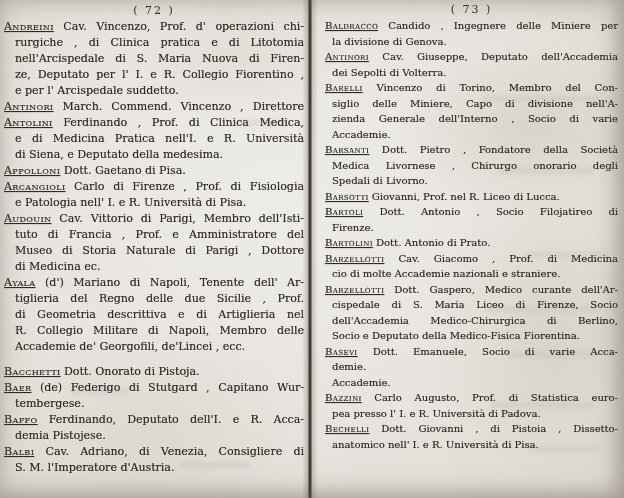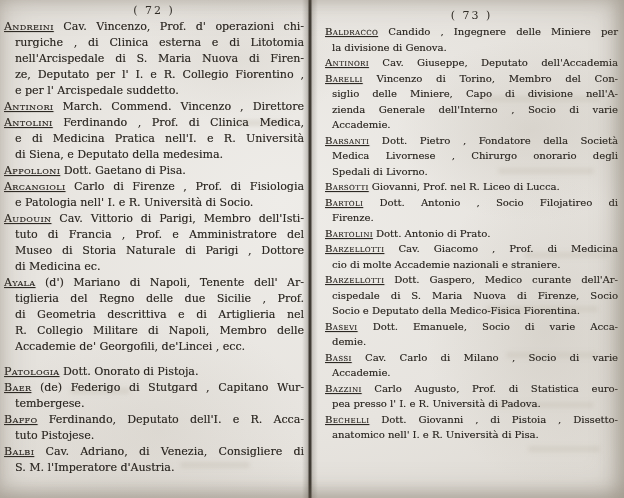--- a/index.html
+++ b/index.html
@@ -29,21 +29,21 @@
       #46413a 46%, #221d17 50%, #4a453e 54%,
       rgba(90,84,76,.22) 66%, rgba(90,84,76,0) 100%);
   }
   .page{position:absolute;top:0;}
   .page-left {left:4px;  width:300px;}
   .page-right{left:325px;width:293px;}
   .pagenum{
     text-align:center;font-size:11px;line-height:15px;letter-spacing:2px;
     margin-top:3px;color:#2c2823;
   }
-  .page-right .pagenum{margin-top:8px;}
+  .page-right .pagenum{margin-top:2px;}
   .entries{margin-top:1px;}
   .line{
     font-size:11px;line-height:16px;white-space:normal;
     text-shadow:.25px .25px 0 rgba(46,40,34,.45);
     text-align:left;
   }
   .page-right .line{font-size:10px;line-height:15.5px;}
   .line.j{text-align:justify;text-align-last:justify;}
   .line.cont{padding-left:11px;}
   .page-right .line.cont{padding-left:7px;}
@@ -68,82 +68,83 @@
   <div class="ghost" style="left:528px;top:446px;width:72px"></div>
   <div class="ghost" style="left:70px;top:388px;width:60px"></div>
   <div class="ghost" style="left:236px;top:120px;width:52px"></div>
   <div class="ghost" style="left:180px;top:462px;width:70px"></div>
 
   <div class="page page-left">
     <div class="pagenum">( 72 )</div>
     <div class="entries">
         <div class="entry">
           <div class="line j"><span class="nm">Andreini</span> Cav. Vincenzo, Prof. d' operazioni chi-</div>
-          <div class="line cont j">rurgiche , di Clinica esterna e di Litotomia</div>
+          <div class="line cont j">rurgiche , di Clinica pratica e di Litotomia</div>
           <div class="line cont j">nell'Arcispedale di S. Maria Nuova di Firen-</div>
           <div class="line cont j">ze, Deputato per l' I. e R. Collegio Fiorentino ,</div>
           <div class="line cont">e per l' Arcispedale suddetto.</div>
         </div>
         <div class="entry">
           <div class="line j"><span class="nm">Antinori</span> March. Commend. Vincenzo , Direttore</div>
         </div>
         <div class="entry">
           <div class="line j"><span class="nm">Antolini</span> Ferdinando , Prof. di Clinica Medica,</div>
           <div class="line cont j">e di Medicina Pratica nell'I. e R. Università</div>
           <div class="line cont">di Siena, e Deputato della medesima.</div>
         </div>
         <div class="entry">
           <div class="line"><span class="nm">Appolloni</span> Dott. Gaetano di Pisa.</div>
         </div>
         <div class="entry">
           <div class="line j"><span class="nm">Arcangioli</span> Carlo di Firenze , Prof. di Fisiologia</div>
-          <div class="line cont">e Patologia nell' I. e R. Università di Socio.</div>
+          <div class="line cont">e Patologia nell' I. e R. Università di Pisa.</div>
         </div>
         <div class="entry">
           <div class="line j"><span class="nm">Audouin</span> Cav. Vittorio di Parigi, Membro dell'Isti-</div>
           <div class="line cont j">tuto di Francia , Prof. e Amministratore del</div>
           <div class="line cont j">Museo di Storia Naturale di Parigi , Dottore</div>
           <div class="line cont">di Medicina ec.</div>
         </div>
         <div class="entry">
           <div class="line j"><span class="nm">Ayala</span> (d') Mariano di Napoli, Tenente dell' Ar-</div>
           <div class="line cont j">tiglieria del Regno delle due Sicilie , Prof.</div>
           <div class="line cont j">di Geometria descrittiva e di Artiglieria nel</div>
           <div class="line cont j">R. Collegio Militare di Napoli, Membro delle</div>
           <div class="line cont">Accademie de' Georgofili, de'Lincei , ecc.</div>
         </div>
         <div class="entry gap">
-          <div class="line"><span class="nm">Patologia</span> Dott. Onorato di Pistoja.</div>
+          <div class="line"><span class="nm">Bacchetti</span> Dott. Onorato di Pistoja.</div>
         </div>
         <div class="entry">
           <div class="line j"><span class="nm">Baer</span> (de) Federigo di Stutgard , Capitano Wur-</div>
           <div class="line cont">tembergese.</div>
         </div>
         <div class="entry">
           <div class="line j"><span class="nm">Baffo</span> Ferdinando, Deputato dell'I. e R. Acca-</div>
-          <div class="line cont">tuto Pistojese.</div>
+          <div class="line cont">demia Pistojese.</div>
         </div>
         <div class="entry">
           <div class="line j"><span class="nm">Balbi</span> Cav. Adriano, di Venezia, Consigliere di</div>
           <div class="line cont">S. M. l'Imperatore d'Austria.</div>
         </div>
       </div>
   </div>
 
   <div class="gutter"></div>
 
   <div class="page page-right">
     <div class="pagenum">( 73 )</div>
     <div class="entries">
         <div class="entry">
           <div class="line j"><span class="nm">Baldracco</span> Candido , Ingegnere delle Miniere per</div>
           <div class="line cont">la divisione di Genova.</div>
         </div>
         <div class="entry">
           <div class="line j"><span class="nm">Antinori</span> Cav. Giuseppe, Deputato dell'Accademia</div>
+          <div class="line cont">dei Sepolti di Volterra.</div>
         </div>
         <div class="entry">
           <div class="line j"><span class="nm">Barelli</span> Vincenzo di Torino, Membro del Con-</div>
           <div class="line cont j">siglio delle Miniere, Capo di divisione nell'A-</div>
           <div class="line cont j">zienda Generale dell'Interno , Socio di varie</div>
           <div class="line cont">Accademie.</div>
         </div>
         <div class="entry">
           <div class="line j"><span class="nm">Barsanti</span> Dott. Pietro , Fondatore della Società</div>
           <div class="line cont j">Medica Livornese , Chirurgo onorario degli</div>
@@ -158,29 +159,29 @@
         </div>
         <div class="entry">
           <div class="line"><span class="nm">Bartolini</span> Dott. Antonio di Prato.</div>
         </div>
         <div class="entry">
           <div class="line j"><span class="nm">Barzellotti</span> Cav. Giacomo , Prof. di Medicina</div>
           <div class="line cont">cio di molte Accademie nazionali e straniere.</div>
         </div>
         <div class="entry">
           <div class="line j"><span class="nm">Barzellotti</span> Dott. Gaspero, Medico curante dell'Ar-</div>
-          <div class="line cont j">cispedale di S. Maria Nuova di Firenze, Socio</div>
+          <div class="line cont j">cispedale di S. Maria Liceo di Firenze, Socio</div>
+          <div class="line cont j">dell'Accademia Medico-Chirurgica di Berlino,</div>
           <div class="line cont">Socio e Deputato della Medico-Fisica Fiorentina.</div>
         </div>
         <div class="entry">
           <div class="line j"><span class="nm">Basevi</span> Dott. Emanuele, Socio di varie Acca-</div>
           <div class="line cont">demie.</div>
         </div>
         <div class="entry">
-          <div class="line j"><span class="nm">Bassi</span> Cav. Carlo di Milano , Socio di varie</div>
           <div class="line cont">Accademie.</div>
         </div>
         <div class="entry">
           <div class="line j"><span class="nm">Bazzini</span> Carlo Augusto, Prof. di Statistica euro-</div>
           <div class="line cont">pea presso l' I. e R. Università di Padova.</div>
         </div>
         <div class="entry">
           <div class="line j"><span class="nm">Bechelli</span> Dott. Giovanni , di Pistoia , Dissetto-</div>
           <div class="line cont">anatomico nell' I. e R. Università di Pisa.</div>
         </div>

